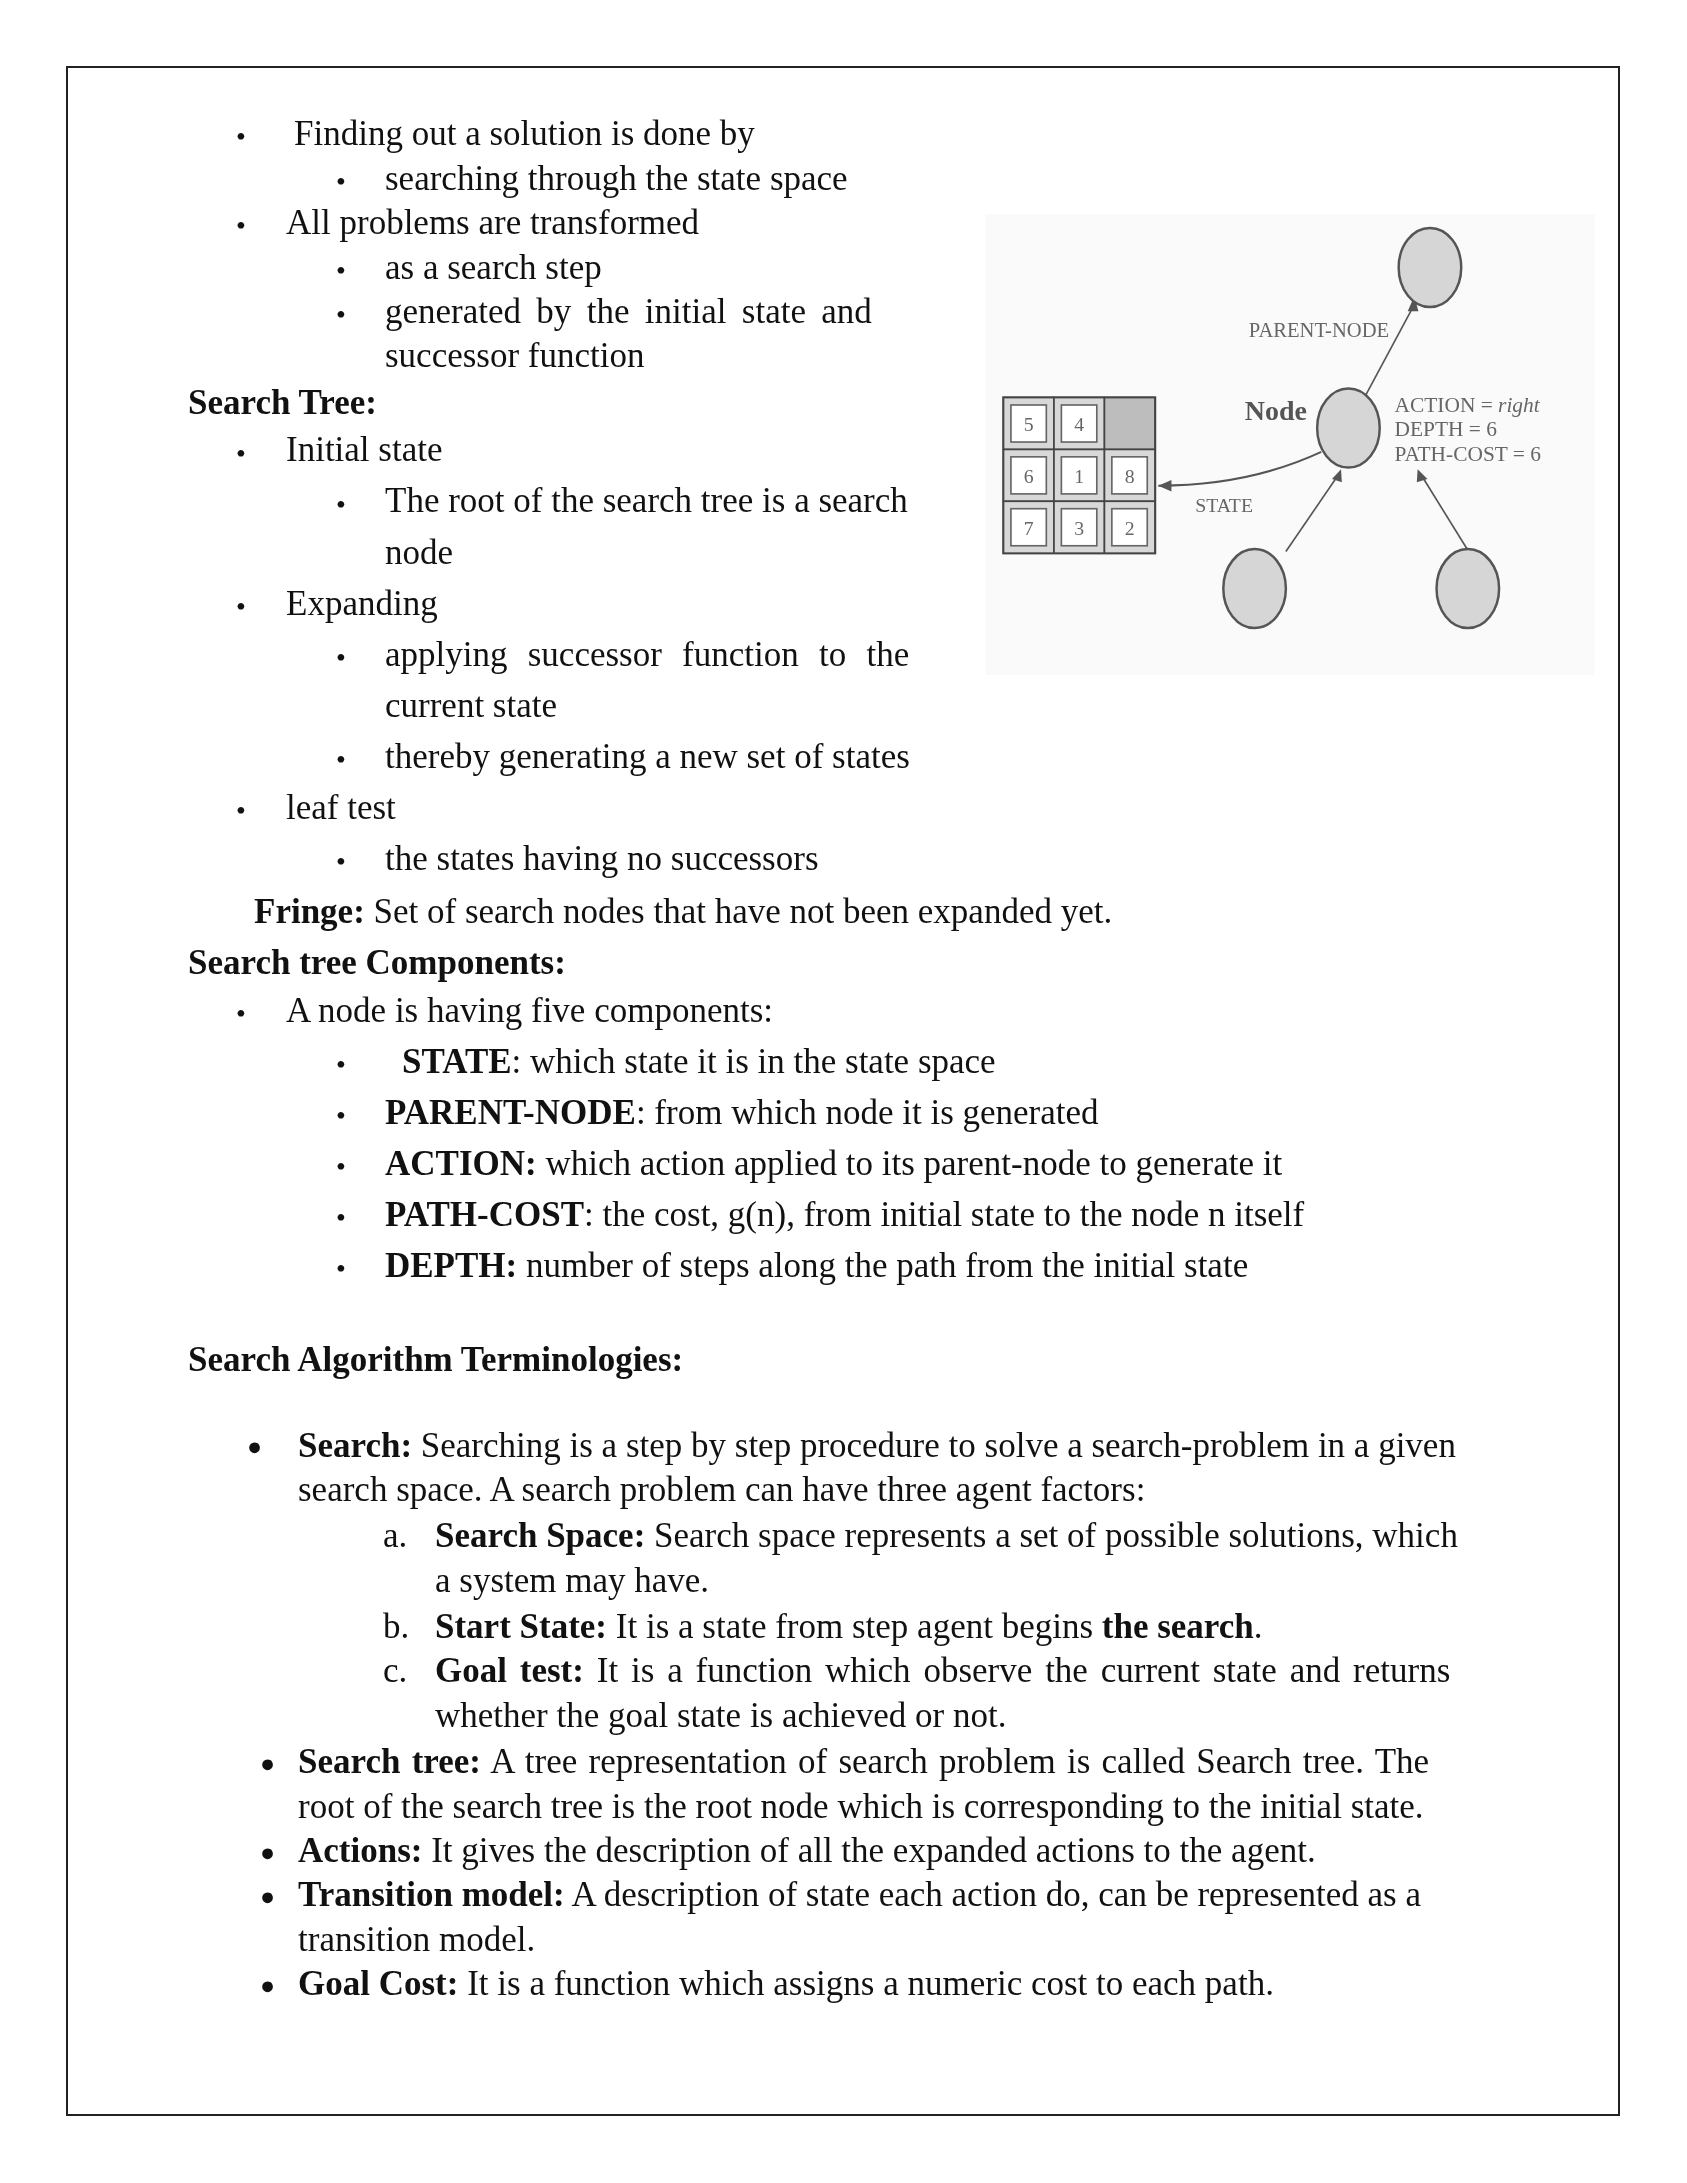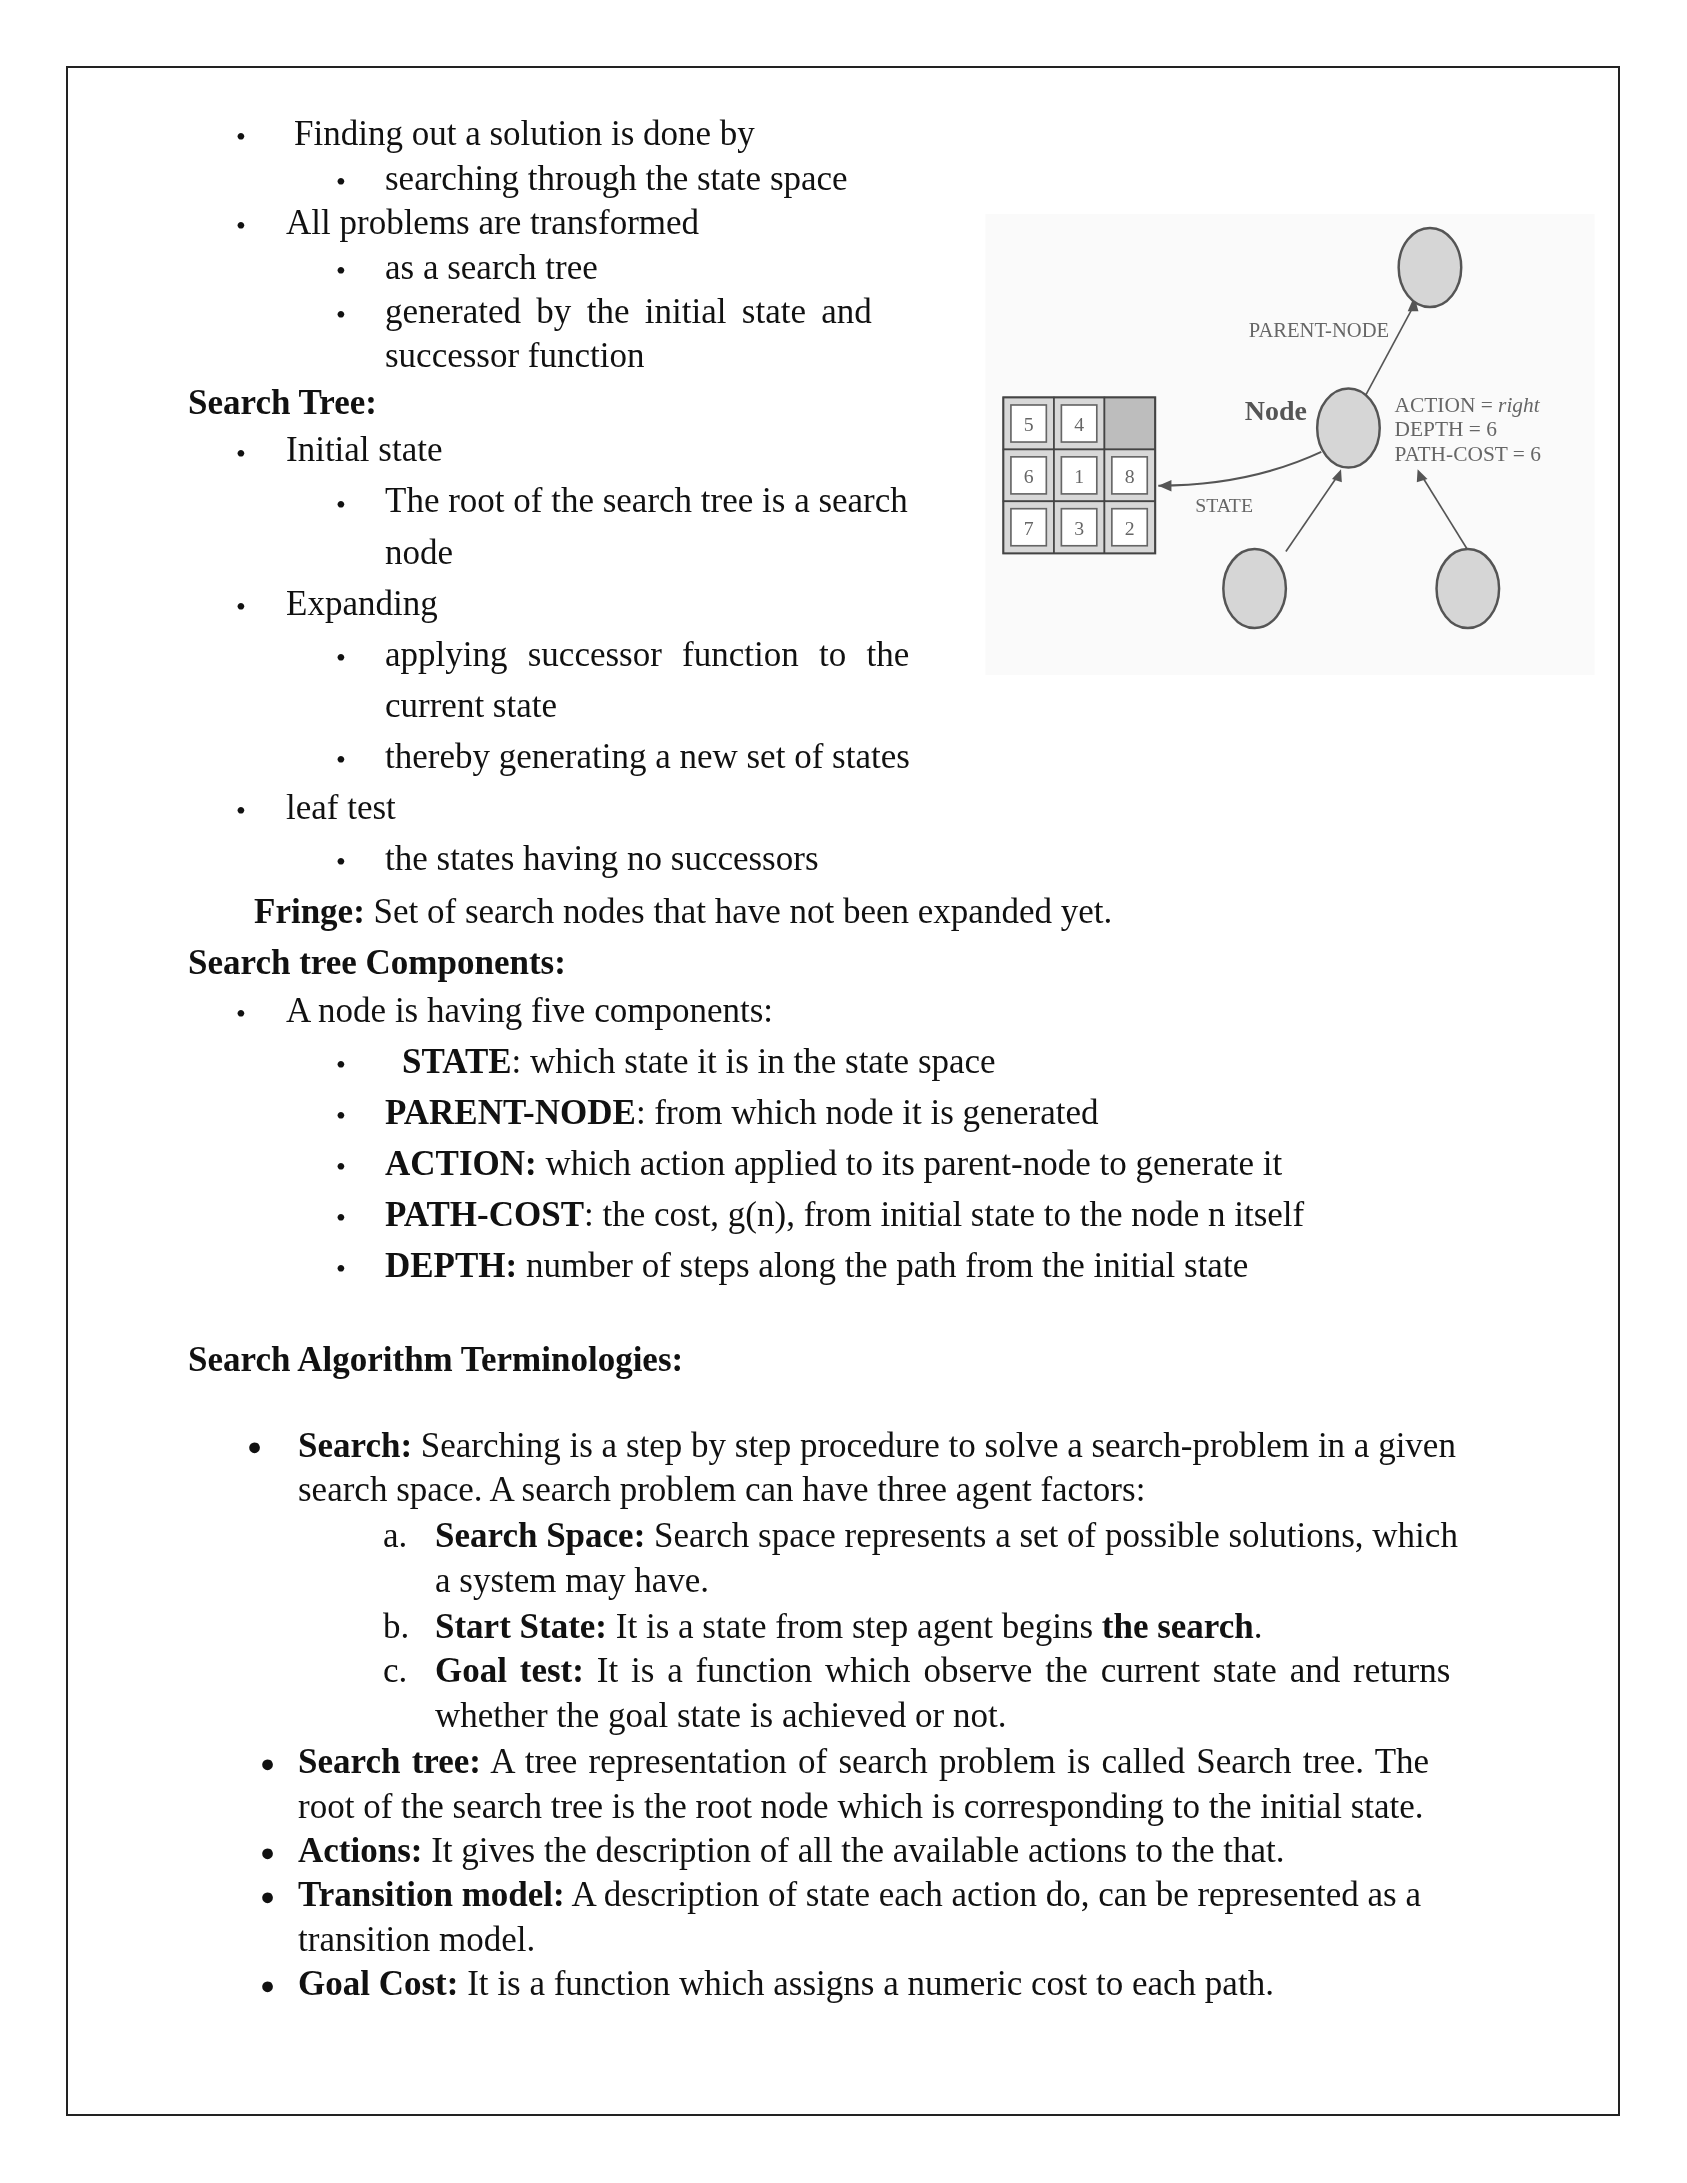--- a/index.html
+++ b/index.html
@@ -19,21 +19,21 @@
 
 <div class="page-frame"></div>
 
 <span class="bul" style="left:236px;top:115px">•</span>
 <span class="ln" style="left:294px;top:112px">Finding out a solution is done by</span>
 <span class="bul" style="left:336px;top:160px">•</span>
 <span class="ln" style="left:385px;top:157px">searching through the state space</span>
 <span class="bul" style="left:236px;top:204px">•</span>
 <span class="ln" style="left:286px;top:201px">All problems are transformed</span>
 <span class="bul" style="left:336px;top:249px">•</span>
-<span class="ln" style="left:385px;top:246px">as a search tree</span>
+<span class="ln" style="left:385px;top:246px">as a search step</span>
 <span class="bul" style="left:336px;top:293px">•</span>
 <span class="ln" style="left:385px;top:290px;word-spacing:6.6px">generated  by  the  initial  state  and</span>
 <span class="ln" style="left:385px;top:334px">successor function</span>
 
 <span class="ln b" style="left:188px;top:381px">Search Tree:</span>
 <span class="bul" style="left:236px;top:432px">•</span>
 <span class="ln" style="left:286px;top:428px">Initial state</span>
 <span class="bul" style="left:336px;top:483px">•</span>
 <span class="ln" style="left:385px;top:479px">The root of the search tree is a search</span>
 <span class="ln" style="left:385px;top:531px">node</span>
@@ -80,21 +80,21 @@
 
 <span class="ln" style="left:383px;top:1649px">c.</span>
 <span class="ln" style="left:435px;top:1649px;word-spacing:4.1px"><span class="b">Goal test:</span><span> It is a function which observe the current state and returns</span></span>
 <span class="ln" style="left:435px;top:1694px">whether the goal state is achieved or not.</span>
 
 <span class="bul" style="left:260px;top:1742px;font-size:25px">●</span>
 <span class="ln" style="left:298px;top:1740px;word-spacing:2.5px"><span class="b">Search tree:</span><span> A tree representation of search problem is called Search tree. The</span></span>
 <span class="ln" style="left:298px;top:1785px">root of the search tree is the root node which is corresponding to the initial state.</span>
 
 <span class="bul" style="left:260px;top:1831px;font-size:25px">●</span>
-<span class="ln" style="left:298px;top:1829px"><span class="b">Actions:</span><span> It gives the description of all the available actions to the that.</span></span>
+<span class="ln" style="left:298px;top:1829px"><span class="b">Actions:</span><span> It gives the description of all the expanded actions to the agent.</span></span>
 
 <span class="bul" style="left:260px;top:1875px;font-size:25px">●</span>
 <span class="ln" style="left:298px;top:1873px"><span class="b">Transition model:</span><span> A description of state each action do, can be represented as a</span></span>
 <span class="ln" style="left:298px;top:1918px">transition model.</span>
 
 <span class="bul" style="left:260px;top:1964px;font-size:25px">●</span>
 <span class="ln" style="left:298px;top:1962px"><span class="b">Goal Cost:</span><span> It is a function which assigns a numeric cost to each path.</span></span>
 
 <div class="diagram">
   <svg viewBox="0 0 740 560" xmlns="http://www.w3.org/2000/svg">

